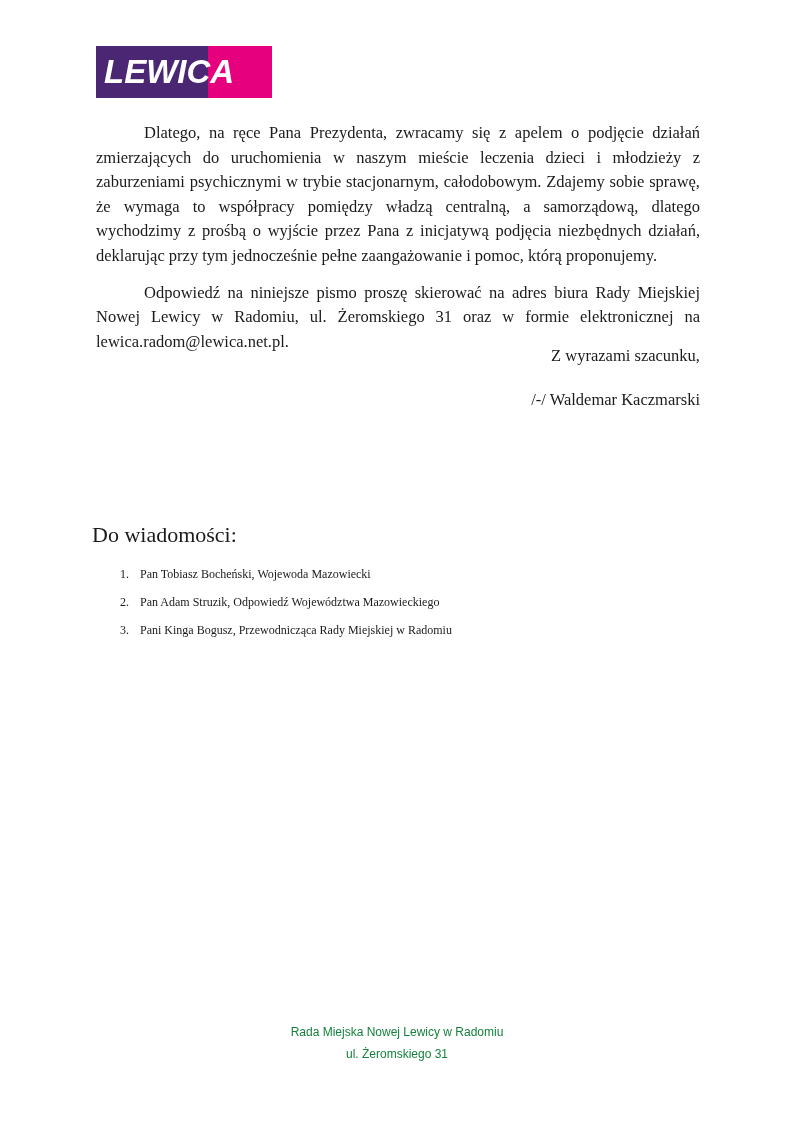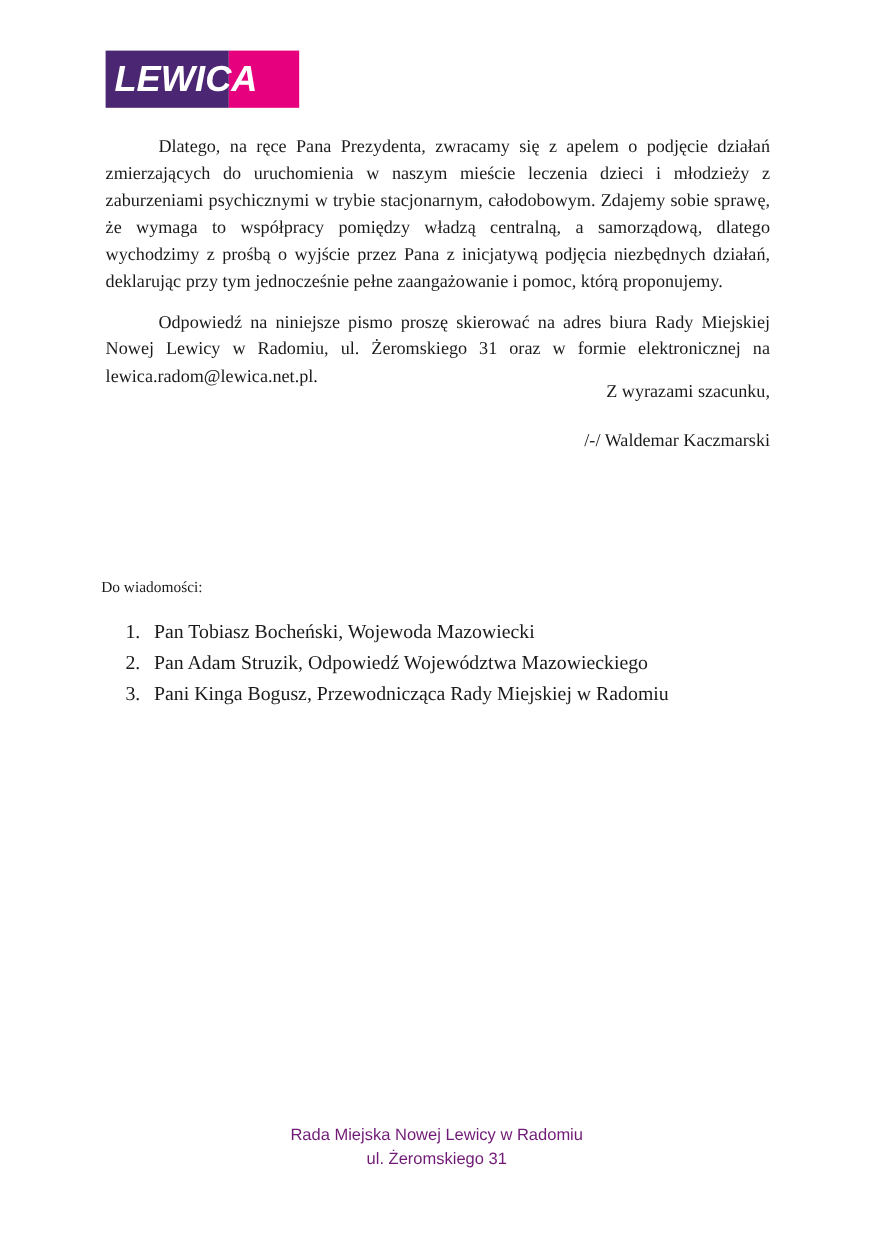--- a/index.html
+++ b/index.html
@@ -88,47 +88,47 @@
     font-size: 16.5px;
     line-height: 24.6px;
   }
   .closing .sig {
     margin-top: 19px;
   }
   .cc-heading {
     position: absolute;
     left: 92px;
     top: 524px;
-    font-size: 14px;
+    font-size: 22px;
     line-height: 22px;
   }
   .cc-list {
     position: absolute;
     left: 92px;
     top: 560px;
     width: 608px;
     margin: 0;
     padding: 0 0 0 40px;
-    font-size: 18px;
+    font-size: 12px;
     line-height: 28px;
     list-style-type: decimal;
   }
   .cc-list li {
     padding-left: 8px;
   }
   .footer {
     position: absolute;
     left: 0;
     top: 1021px;
     width: 794px;
     text-align: center;
     font-family: "Liberation Sans", sans-serif;
-    font-size: 15px;
+    font-size: 12px;
     line-height: 22px;
-    color: #701a75;
+    color: #15803d;
   }
 </style>
 </head>
 <body>
 
 <div class="page">
 
   <div class="logo">
     <div class="logo-purple"></div>
     <div class="logo-pink"></div>

